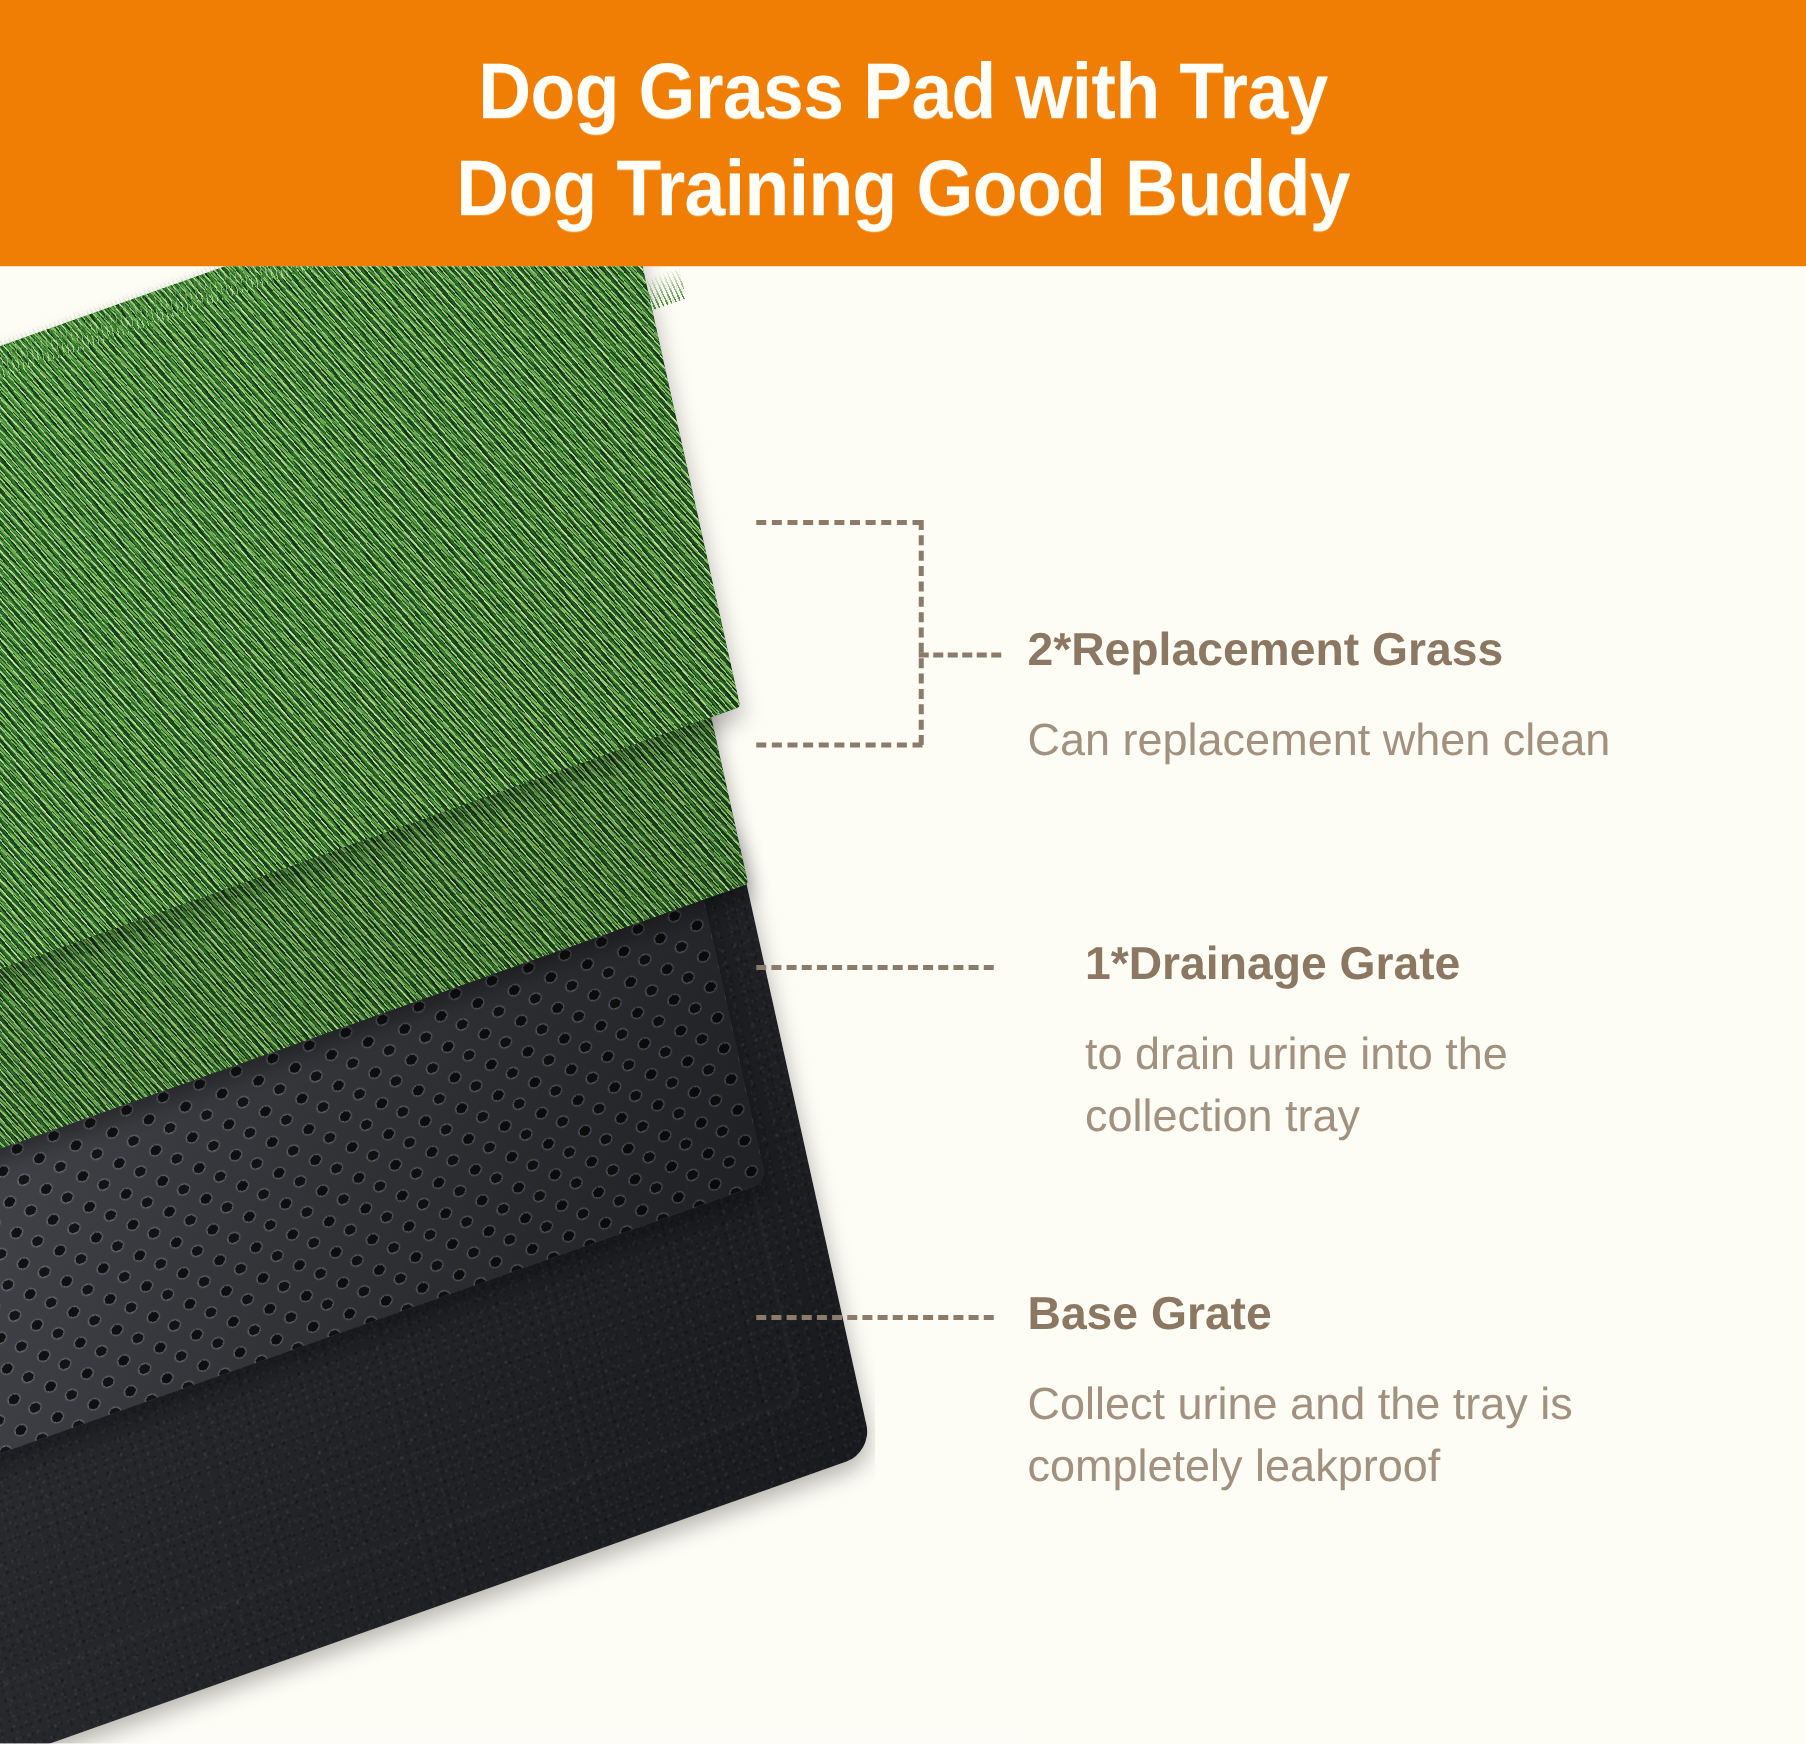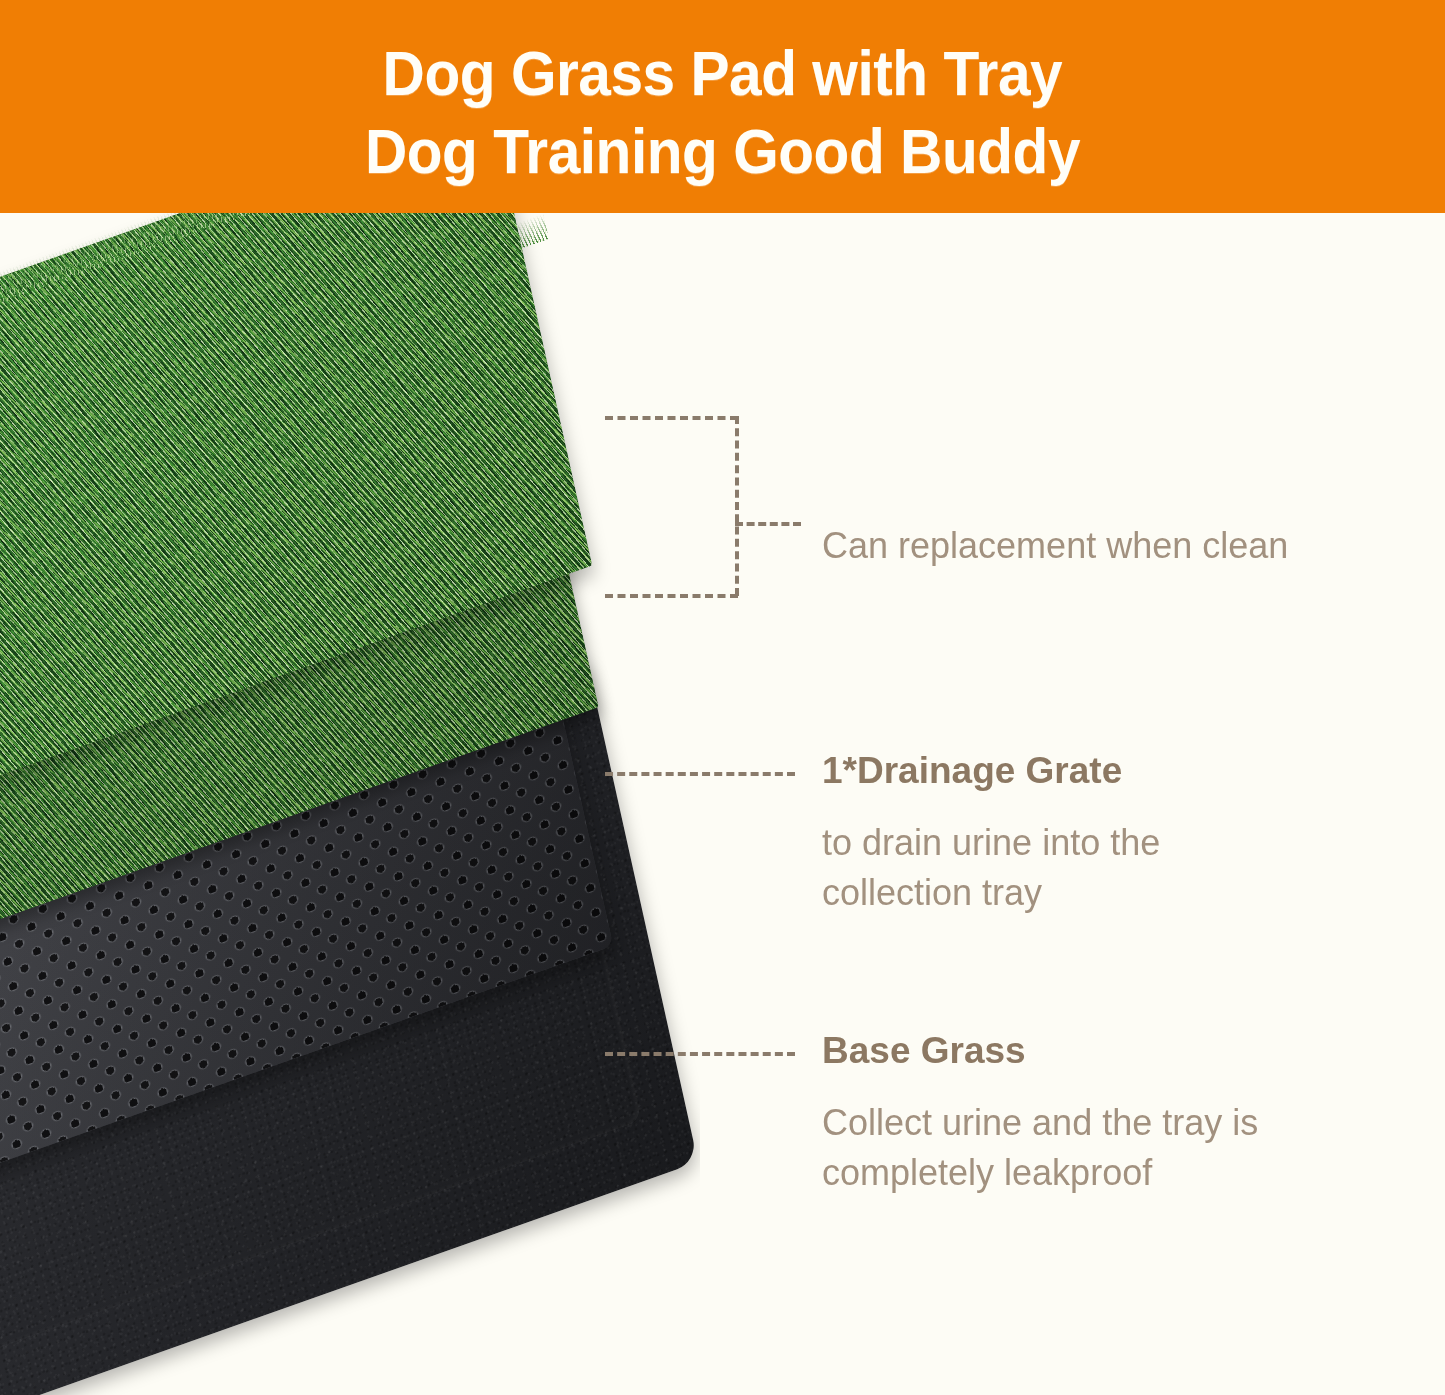--- a/index.html
+++ b/index.html
@@ -280,42 +280,43 @@
   </div>
 
   <div class="callout" style="left:605px; top:412px; width:200px; height:195px;">
     <div class="leader-h" style="left:0px;  top:4px;   width:133px;"></div>
     <div class="leader-v" style="left:130px; top:4px;  height:180px;"></div>
     <div class="leader-h" style="left:0px;  top:182px; width:133px;"></div>
     <div class="leader-h" style="left:130px; top:110px; width:66px;"></div>
   </div>
 
   <div class="callout" style="left:822px; top:497px;">
+    <div class="callout-title">2*Replacement Grass</div>
     <div class="callout-body">
       <div>Can replacement when clean</div>
     </div>
   </div>
 
   <div class="callout" style="left:605px; top:772px; width:200px; height:10px;">
     <div class="leader-h" style="left:0px; top:0px; width:190px;"></div>
   </div>
 
-  <div class="callout" style="left:822px; top:748px;">
+  <div class="callout" style="left:868px; top:748px;">
     <div class="callout-title">1*Drainage Grate</div>
     <div class="callout-body">
       <div>to drain urine into the</div>
       <div>collection tray</div>
     </div>
   </div>
 
   <div class="callout" style="left:605px; top:1052px; width:200px; height:10px;">
     <div class="leader-h" style="left:0px; top:0px; width:190px;"></div>
   </div>
 
   <div class="callout" style="left:822px; top:1028px;">
-    <div class="callout-title">Base Grass</div>
+    <div class="callout-title">Base Grate</div>
     <div class="callout-body">
       <div>Collect urine and the tray is</div>
       <div>completely leakproof</div>
     </div>
   </div>
 
 </div>
 
 </body></html>

